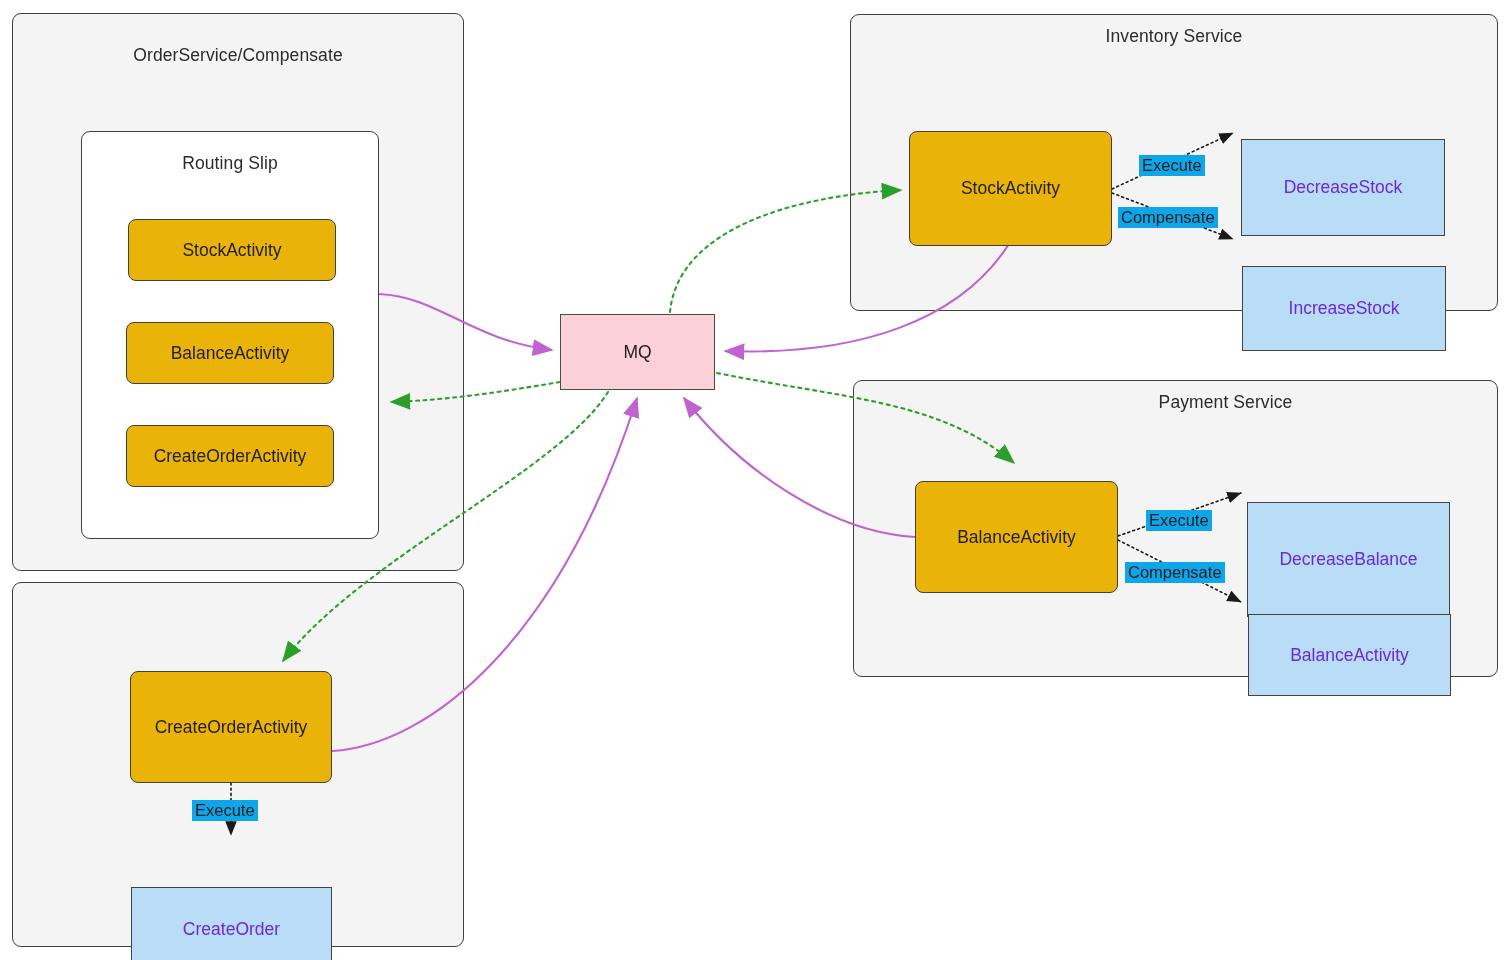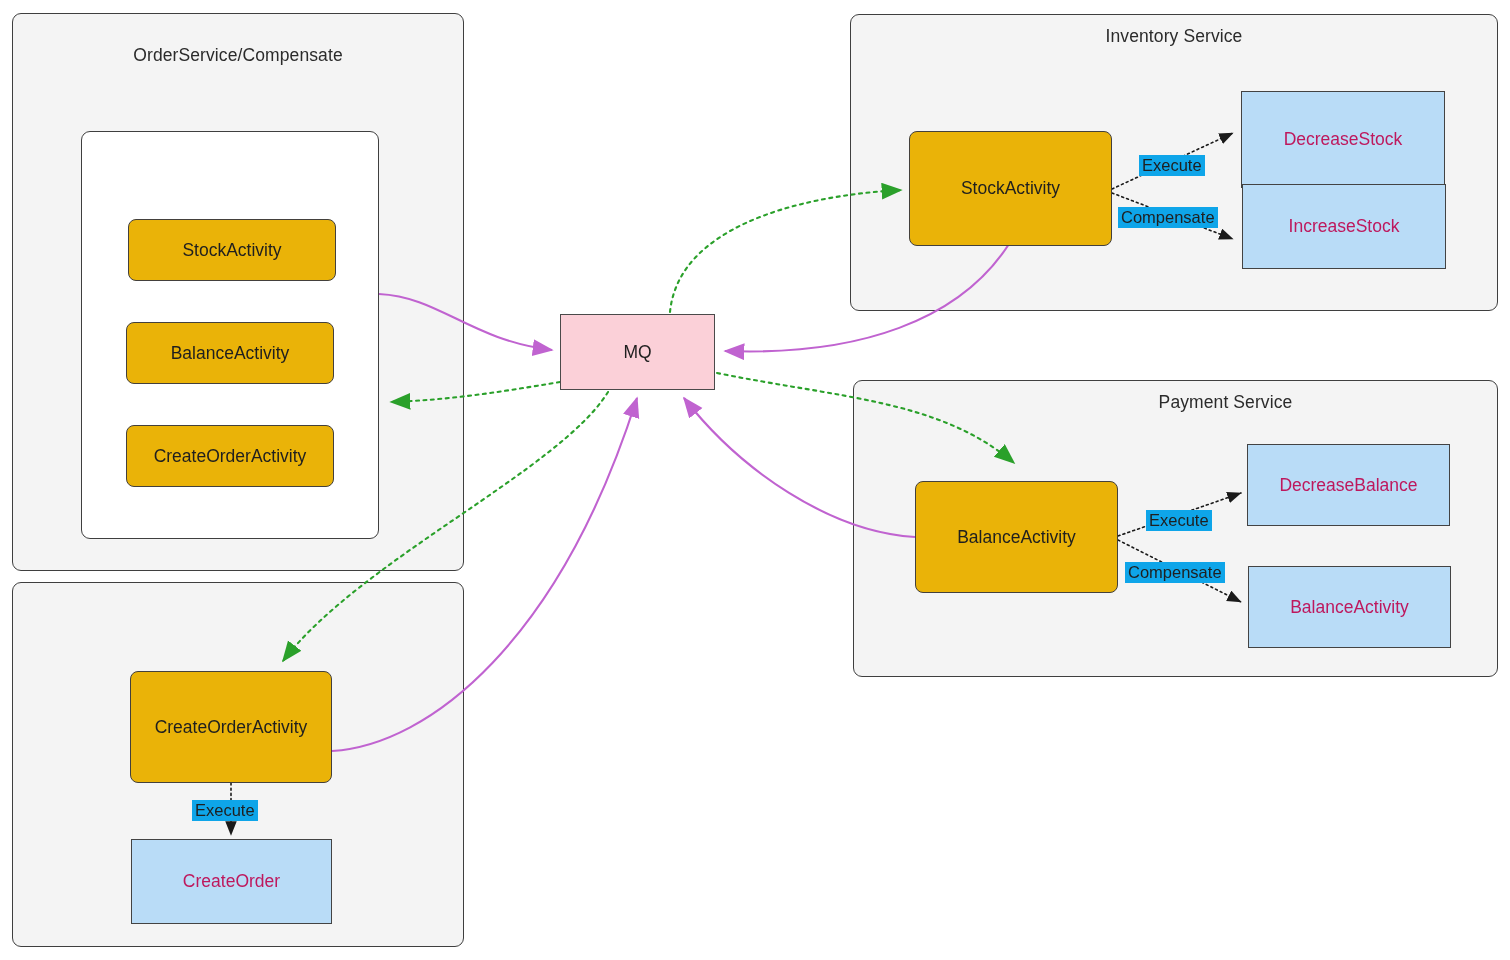--- a/index.html
+++ b/index.html
@@ -69,21 +69,22 @@
     border-radius: 8px;
     font-size: 17.5px;
     color: #1f1f1f;
     text-align: right;
   }
   .operation {
     background: #b9dcf7;
     border: 1.6px solid #434343;
     border-radius: 0px;
     font-size: 17.5px;
-    color: #be185d;
+    color: #6d28d9;
+    margin-top: 48px;
   }
   .mq {
     background: #fbd0d8;
     border: 1.8px solid #4a4a4a;
     border-radius: 0px;
     font-size: 17.5px;
     color: #1f1f1f;
   }
   .edge-label {
     position: absolute;
@@ -143,20 +144,21 @@
       <path d="M1118,536 L1241,493"></path>
       <path d="M1118,540 L1241,602"></path>
       <path d="M231,783 L231,835"></path>
     </g>
   </svg>
 
   <div class="cluster" style="left:12px; top:13px; width:452px; height:558px;"></div>
   <div class="cluster-title" style="left:12px; top:45px; width:452px;">OrderService/Compensate</div>
 
   <div class="subcluster" style="left:81px; top:131px; width:298px; height:408px;"></div>
+  <div class="cluster-title" style="left:81px; top:153px; width:298px;">Routing Slip</div>
 
   <div class="node activity" style="left:128px; top:219px; width:208px; height:62px;">
     <span>StockActivity</span>
   </div>
   <div class="node activity" style="left:126px; top:322px; width:208px; height:62px;">
     <span>BalanceActivity</span>
   </div>
   <div class="node activity" style="left:126px; top:425px; width:208px; height:62px;">
     <span>CreateOrderActivity</span>
   </div>
@@ -180,33 +182,33 @@
 
   <div class="node activity" style="left:909px; top:131px; width:203px; height:115px;">
     <span>StockActivity</span>
   </div>
   <div class="edge-label" style="left:1139px; top:155px;">Execute</div>
   <div class="edge-label" style="left:1118px; top:207px;">Compensate</div>
 
   <div class="node operation" style="left:1241px; top:91px; width:204px; height:97px;">
     <span>DecreaseStock</span>
   </div>
-  <div class="node operation" style="left:1242px; top:184px; width:204px; height:85px;">
+  <div class="node operation" style="left:1242px; top:218px; width:204px; height:85px;">
     <span>IncreaseStock</span>
   </div>
 
   <div class="cluster" style="left:853px; top:380px; width:645px; height:297px;"></div>
   <div class="cluster-title" style="left:853px; top:392px; width:745px;">Payment Service</div>
 
   <div class="node activity" style="left:915px; top:481px; width:203px; height:112px;">
     <span>BalanceActivity</span>
   </div>
   <div class="edge-label" style="left:1146px; top:510px;">Execute</div>
   <div class="edge-label" style="left:1125px; top:562px;">Compensate</div>
 
-  <div class="node operation" style="left:1247px; top:444px; width:203px; height:82px;">
+  <div class="node operation" style="left:1247px; top:454px; width:203px; height:115px;">
     <span>DecreaseBalance</span>
   </div>
   <div class="node operation" style="left:1248px; top:566px; width:203px; height:82px;">
     <span>BalanceActivity</span>
   </div>
 
 </div>
 
 </body></html>

